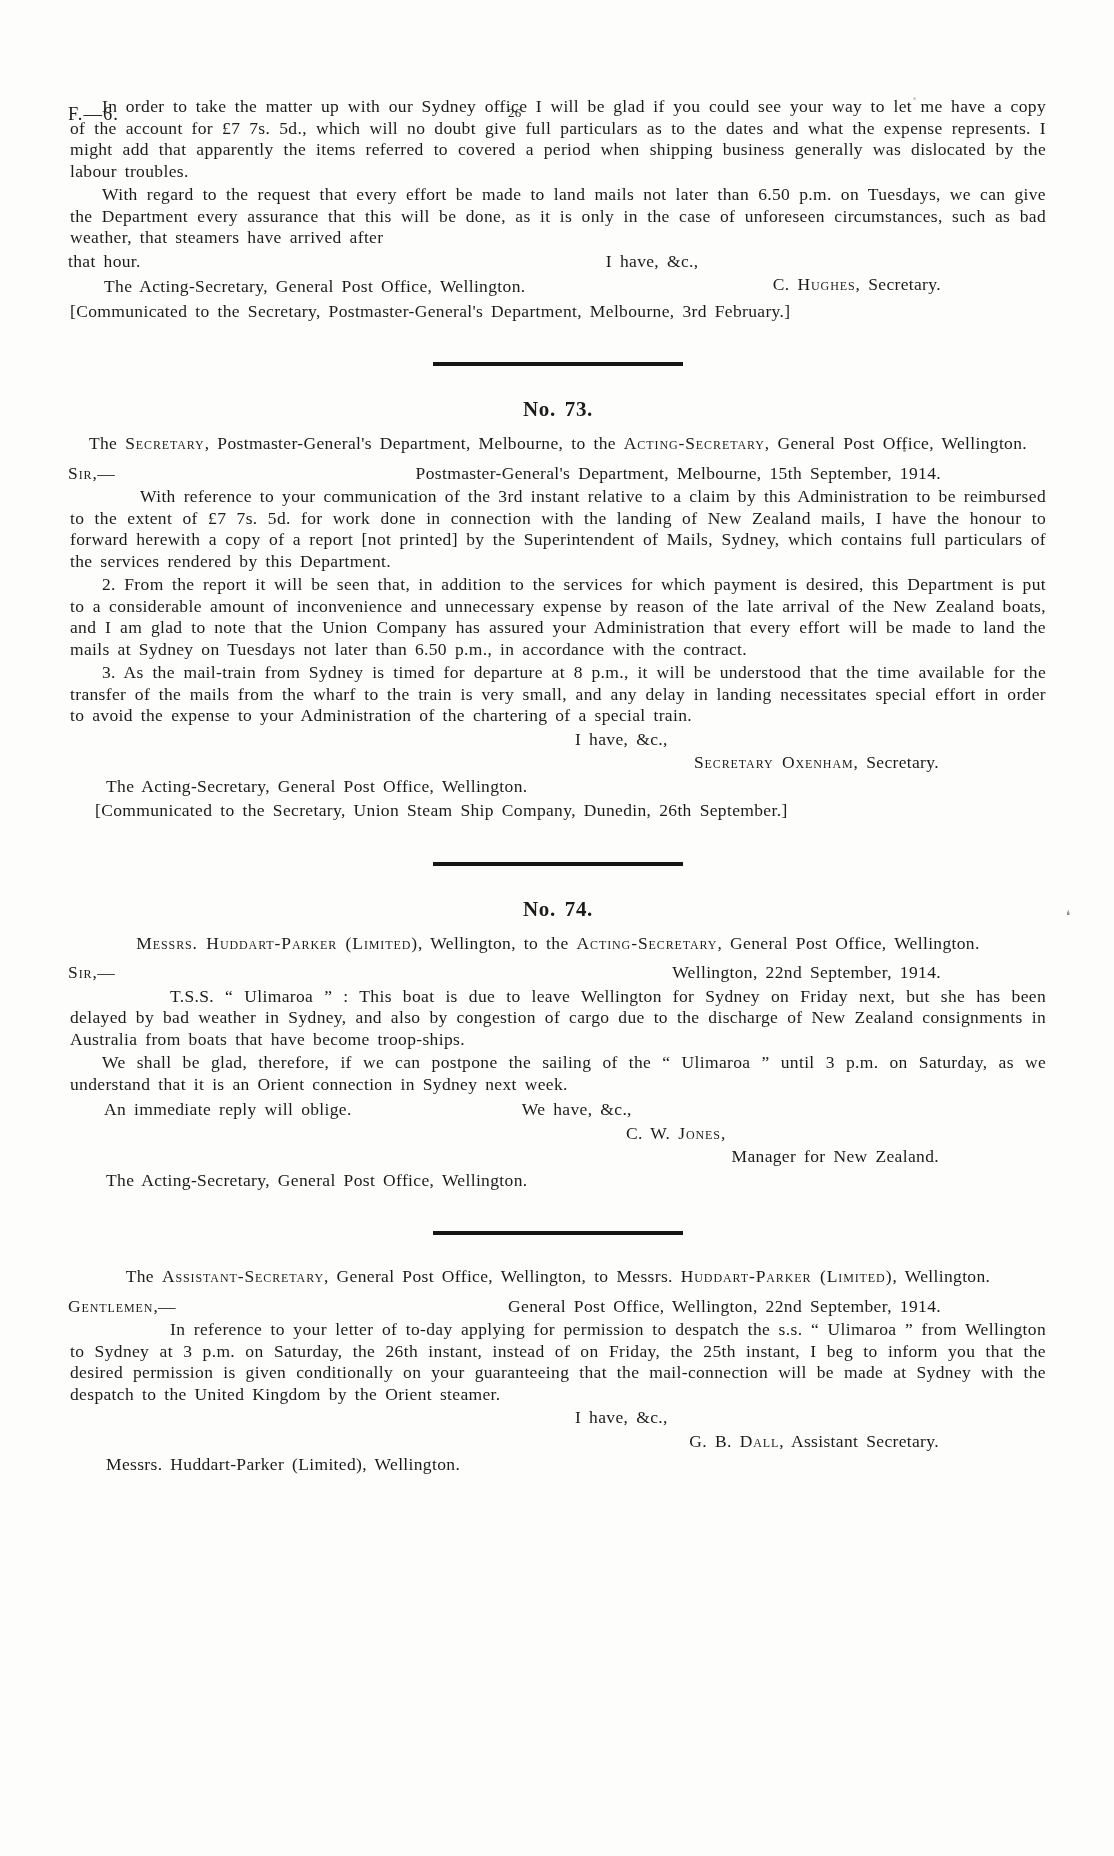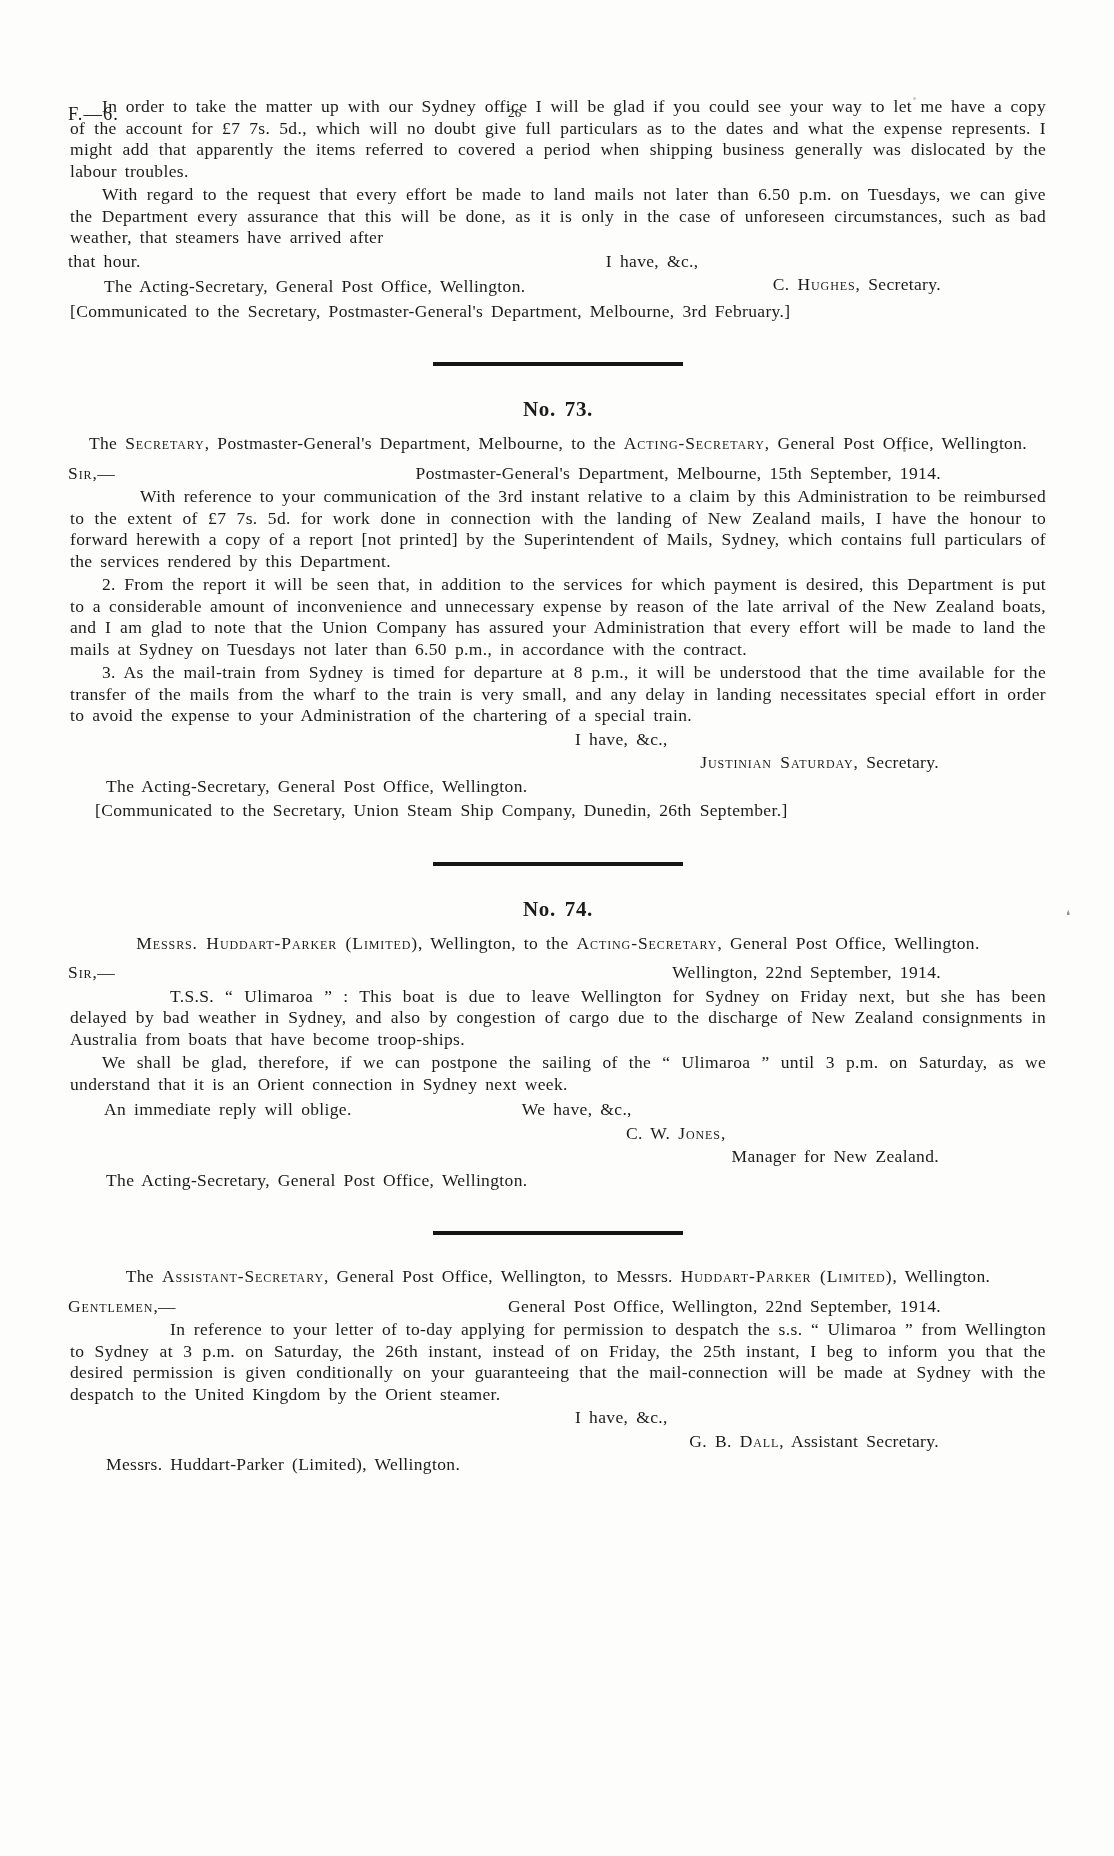--- a/index.html
+++ b/index.html
@@ -75,21 +75,21 @@
       <h2 class="no">No. 73.</h2>
       <p class="heading"><span>The </span><span class="sc">Secretary</span><span>, Postmaster-General's Department, Melbourne, to the </span><span class="sc">Acting-Secretary</span><span>, General Post Office, Wellington.</span></p>
       <div class="salrow">
         <span><span class="sc">Sir</span><span>,—</span></span>
         <span class="date">Postmaster-General's Department, Melbourne, 15th September, 1914.</span>
       </div>
       <p class="para ind2">With reference to your communication of the 3rd instant relative to a claim by this Administration to be reimbursed to the extent of £7 7s. 5d. for work done in connection with the landing of New Zealand mails, I have the honour to forward herewith a copy of a report [not printed] by the Superintendent of Mails, Sydney, which contains full particulars of the services rendered by this Department.</p>
       <p class="para ind">2. From the report it will be seen that, in addition to the services for which payment is desired, this Department is put to a considerable amount of inconvenience and unnecessary expense by reason of the late arrival of the New Zealand boats, and I am glad to note that the Union Company has assured your Administration that every effort will be made to land the mails at Sydney on Tuesdays not later than 6.50 p.m., in accordance with the contract.</p>
       <p class="para ind">3. As the mail-train from Sydney is timed for departure at 8 p.m., it will be understood that the time available for the transfer of the mails from the wharf to the train is very small, and any delay in landing necessitates special effort in order to avoid the expense to your Administration of the chartering of a special train.</p>
       <p class="ihave-line">I have, &amp;c.,</p>
-      <p class="sigline"><span class="sc">Justinian Saturday</span><span>, Secretary.</span></p>
+      <p class="sigline"><span class="sc">Secretary Oxenham</span><span>, Secretary.</span></p>
       <p class="addr">The Acting-Secretary, General Post Office, Wellington.</p>
       <p class="comm indented">[Communicated to the Secretary, Union Steam Ship Company, Dunedin, 26th September.]</p>
     </section>
 
     <div class="rule"></div>
 
     <section class="letter">
       <h2 class="no">No. 74.</h2>
       <p class="heading"><span class="sc">Messrs. Huddart-Parker (Limited)</span><span>, Wellington, to the </span><span class="sc">Acting-Secretary</span><span>, General Post Office, Wellington.</span></p>
       <div class="salrow">

